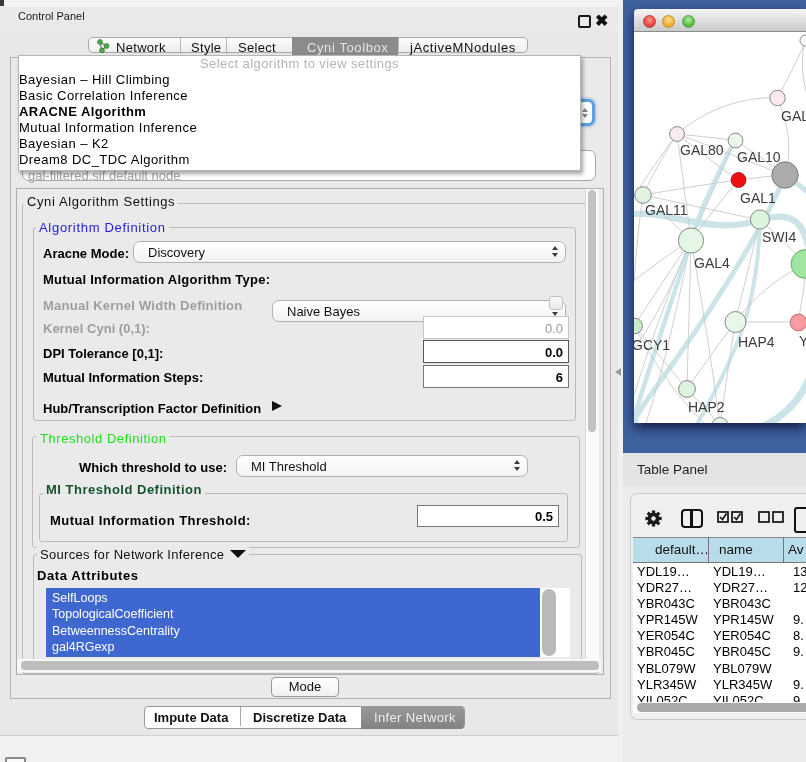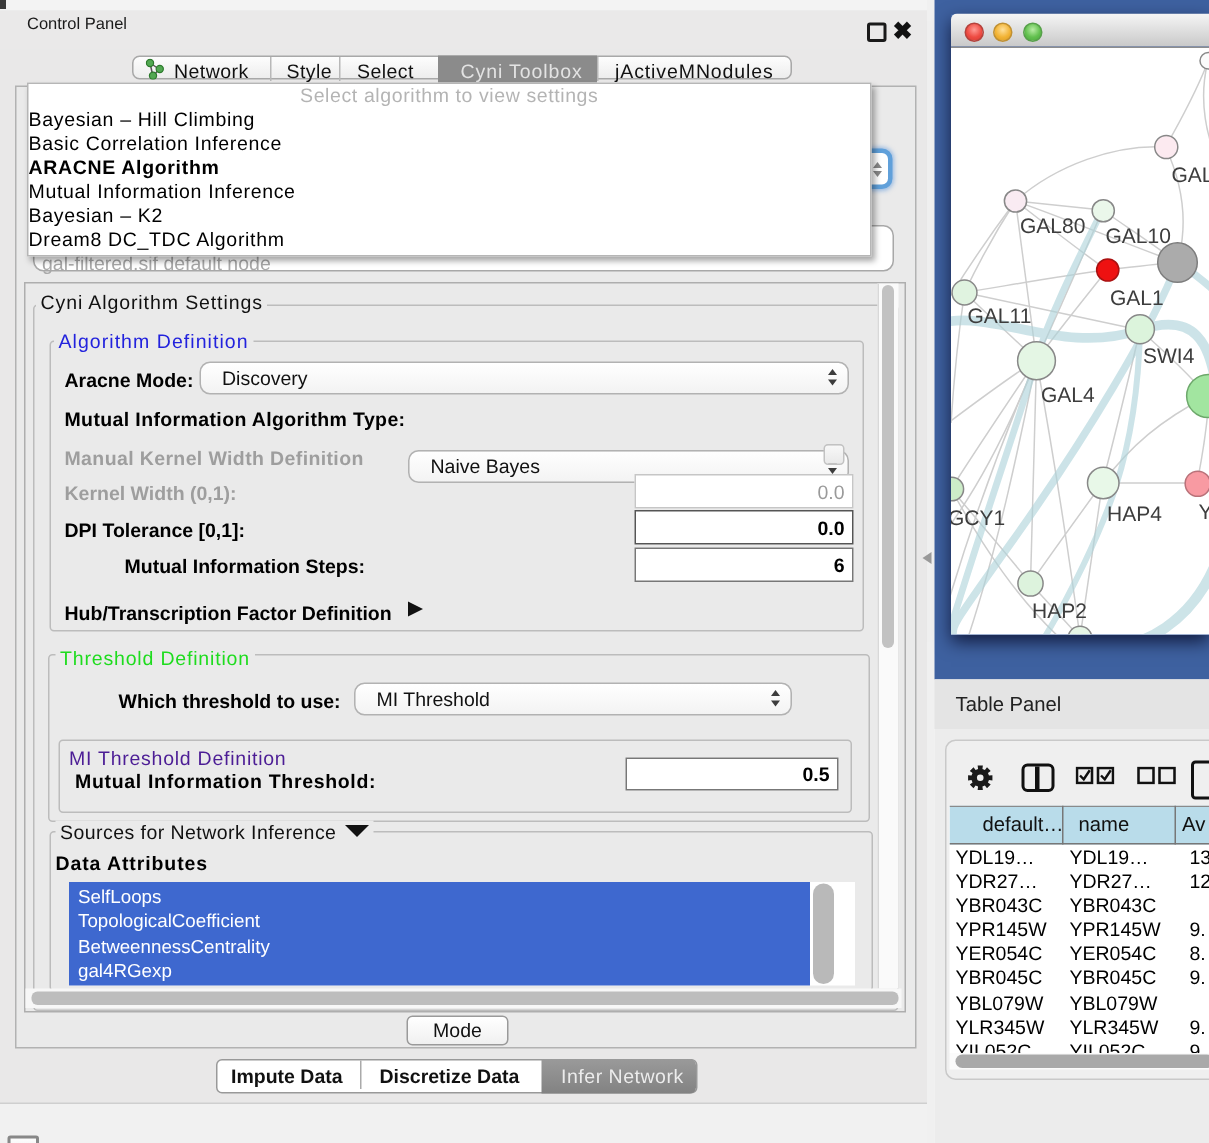--- a/index.html
+++ b/index.html
@@ -82,50 +82,50 @@
   <div class="lbl" style="left:43px;top:272px;letter-spacing:0.25px;">Mutual Information Algorithm Type:</div>
   <div class="combo" style="left:272px;top:267px;width:292px;height:20px;margin-top:33px;">
     <span class="ct">Naive Bayes</span>
     <span class="car up" style="top:4px;"></span>
         <span class="car dn" style="top:11px;"></span>
   </div>
 
   <div class="dlbl" style="left:43px;top:298px;letter-spacing:0.25px;">Manual Kernel Width Definition</div>
   <div class="abs" style="left:549px;top:296px;width:12px;height:12px;background:linear-gradient(#f8f8f8,#e9e9e9);border:1px solid #c2c2c2;border-radius:3px;"></div>
 
-  <div class="dlbl" style="left:43px;top:321px;">Kernel Width (0,1):</div>
+  <div class="dlbl" style="left:43px;top:321px;">Kernel Cyni (0,1):</div>
   <div class="fld" style="left:423px;top:316px;width:144px;height:21px;border:1px solid #c6c6c6;color:#9a9a9a;">
         <span style="font-weight:normal;">0.0</span>
       </div>
 
   <div class="lbl" style="left:43px;top:346px;">DPI Tolerance [0,1]:</div>
   <div class="fld" style="left:423px;top:340px;width:144px;height:21px;border:1.5px solid #555;color:#000;">
         <span>0.0</span>
       </div>
 
-  <div class="lbl" style="left:43px;top:370px;margin-left:40px;">Mutual Information Steps:</div>
+  <div class="lbl" style="left:43px;top:370px;">Mutual Information Steps:</div>
   <div class="fld" style="left:423px;top:365px;width:144px;height:21px;border:1px solid #777;color:#000;">
         <span>6</span>
       </div>
 
   <div class="lbl" style="left:43px;top:401px;">Hub/Transcription Factor Definition</div>
   <div class="abs" style="left:272px;top:401px;width:0;height:0;border-top:5.5px solid transparent;border-bottom:5.5px solid transparent;border-left:10px solid #111;"></div>
 
   <div class="gbox" style="left:32px;top:436px;width:546px;height:110px;"></div>
   <div class="glbl" style="left:37px;top:431px;letter-spacing:0.55px;color:#1edc1e;background:#eaeaea;">Threshold Definition</div>
 
   <div class="lbl" style="left:79px;top:460px;">Which threshold to use:</div>
   <div class="combo" style="left:236px;top:455px;width:290px;height:20px;">
     <span class="ct">MI Threshold</span>
     <span class="car up" style="top:4px;"></span>
         <span class="car dn" style="top:11px;"></span>
   </div>
 
   <div class="gbox" style="left:39px;top:493px;width:527px;height:47px;"></div>
-  <div class="glbl" style="left:43px;top:498px;letter-spacing:0.5px;color:#4c1d95;background:#eaeaea;">MI Threshold Definition</div>
+  <div class="glbl" style="left:43px;top:482px;letter-spacing:0.5px;color:#14532d;background:#eaeaea;font-weight:bold;">MI Threshold Definition</div>
   <div class="lbl" style="left:50px;top:513px;letter-spacing:0.45px;">Mutual Information Threshold:</div>
   <div class="fld" style="left:417px;top:505px;width:140px;height:20px;border:1px solid #777;color:#000;">
         <span>0.5</span>
       </div>
 
   <div class="gbox" style="left:33px;top:554px;width:547px;height:105px;"></div>
   <div class="glbl" style="left:37px;top:547px;letter-spacing:0.3px;background:#eaeaea;">Sources for Network Inference <span style="display:inline-block;width:0;height:0;border-left:8px solid transparent;border-right:8px solid transparent;border-top:8px solid #111;vertical-align:1px;margin-left:2px;"></span></div>
   <div class="lbl" style="left:37px;top:568px;letter-spacing:0.6px;">Data Attributes</div>
 
   <div class="abs" style="left:46px;top:588px;width:524px;height:69px;background:#fff;"></div>

